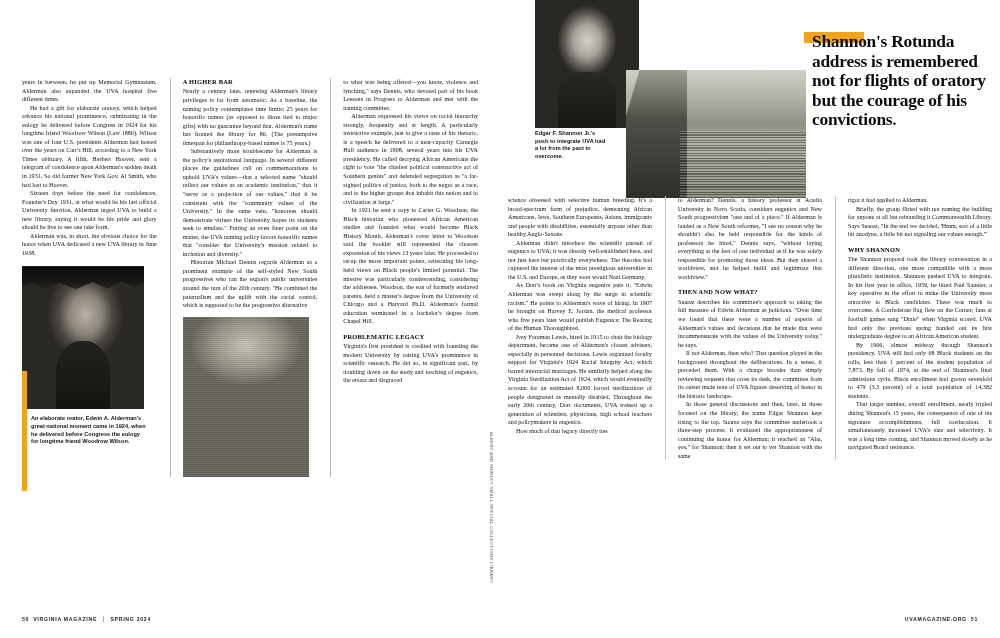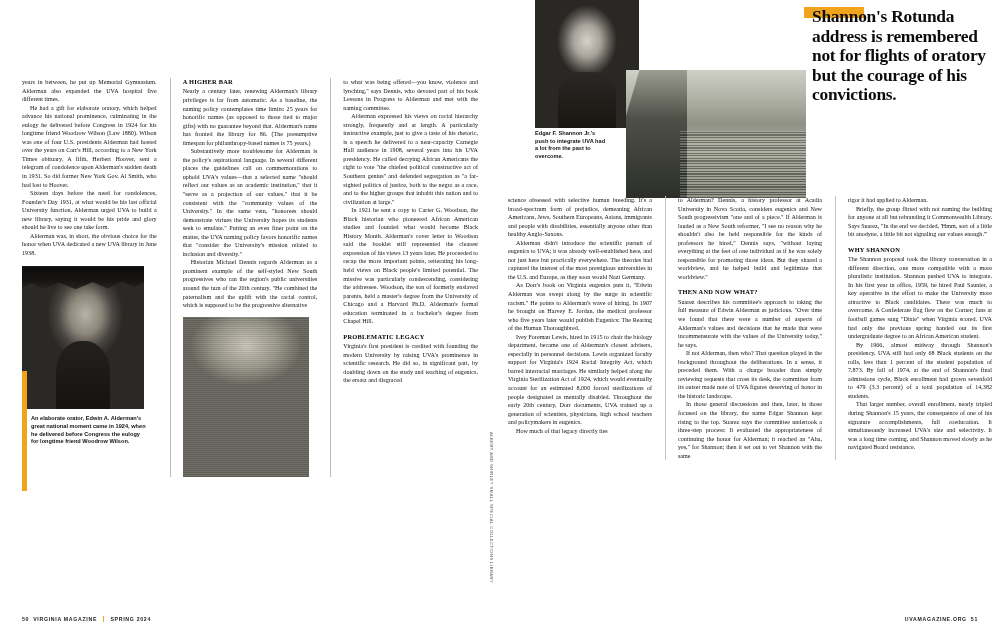--- a/index.html
+++ b/index.html
@@ -113,21 +113,21 @@
     position:absolute;bottom:16px;
     font-family:"Liberation Sans", sans-serif;
     font-weight:bold;font-size:5.2px;letter-spacing:.7px;color:#222;
     display:flex;align-items:center;gap:4px;
   }
   .footer-left{left:22px;}
   .footer-right{right:22px;}
   .fbar{display:inline-block;width:1.4px;height:6px;background:#F0A41E;margin:0 2px;}
 
   
-  .headline-zone{position:absolute;left:312px;top:7px;width:182px;}
+  .headline-zone{position:absolute;left:312px;top:32px;width:182px;}
   .hl-hi{
     position:absolute;left:-8px;top:0;width:60px;height:11px;background:#F0A41E;
   }
   .headline{
     position:relative;
     font-family:"Liberation Serif", serif;
     font-weight:bold;
     font-size:17.4px;
     line-height:19.6px;
     letter-spacing:-.25px;

